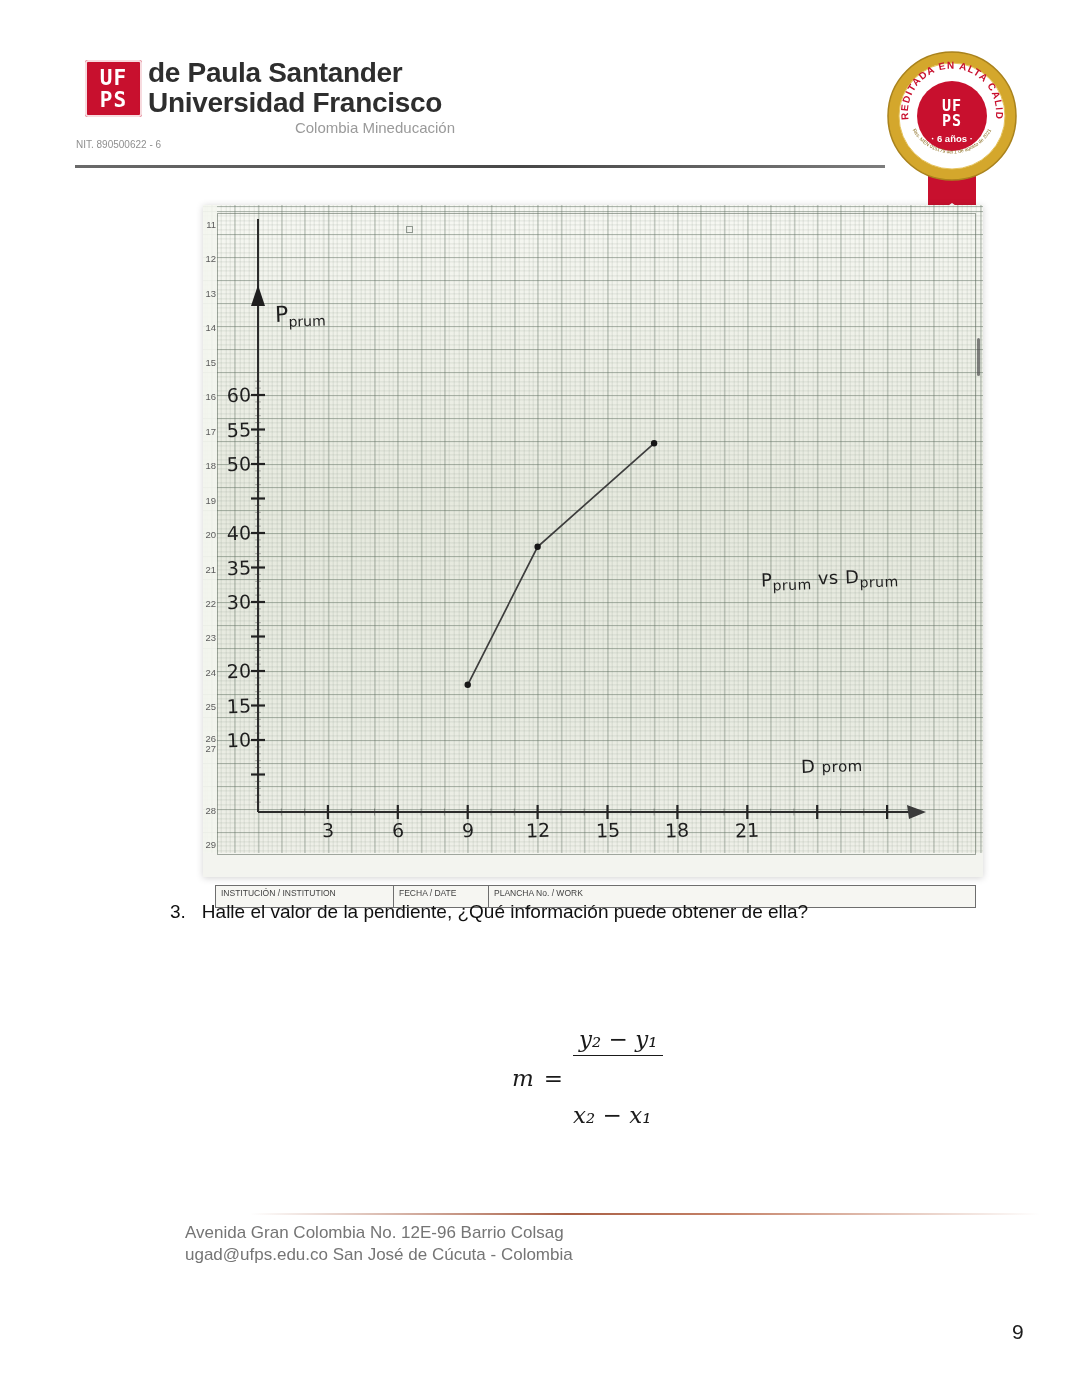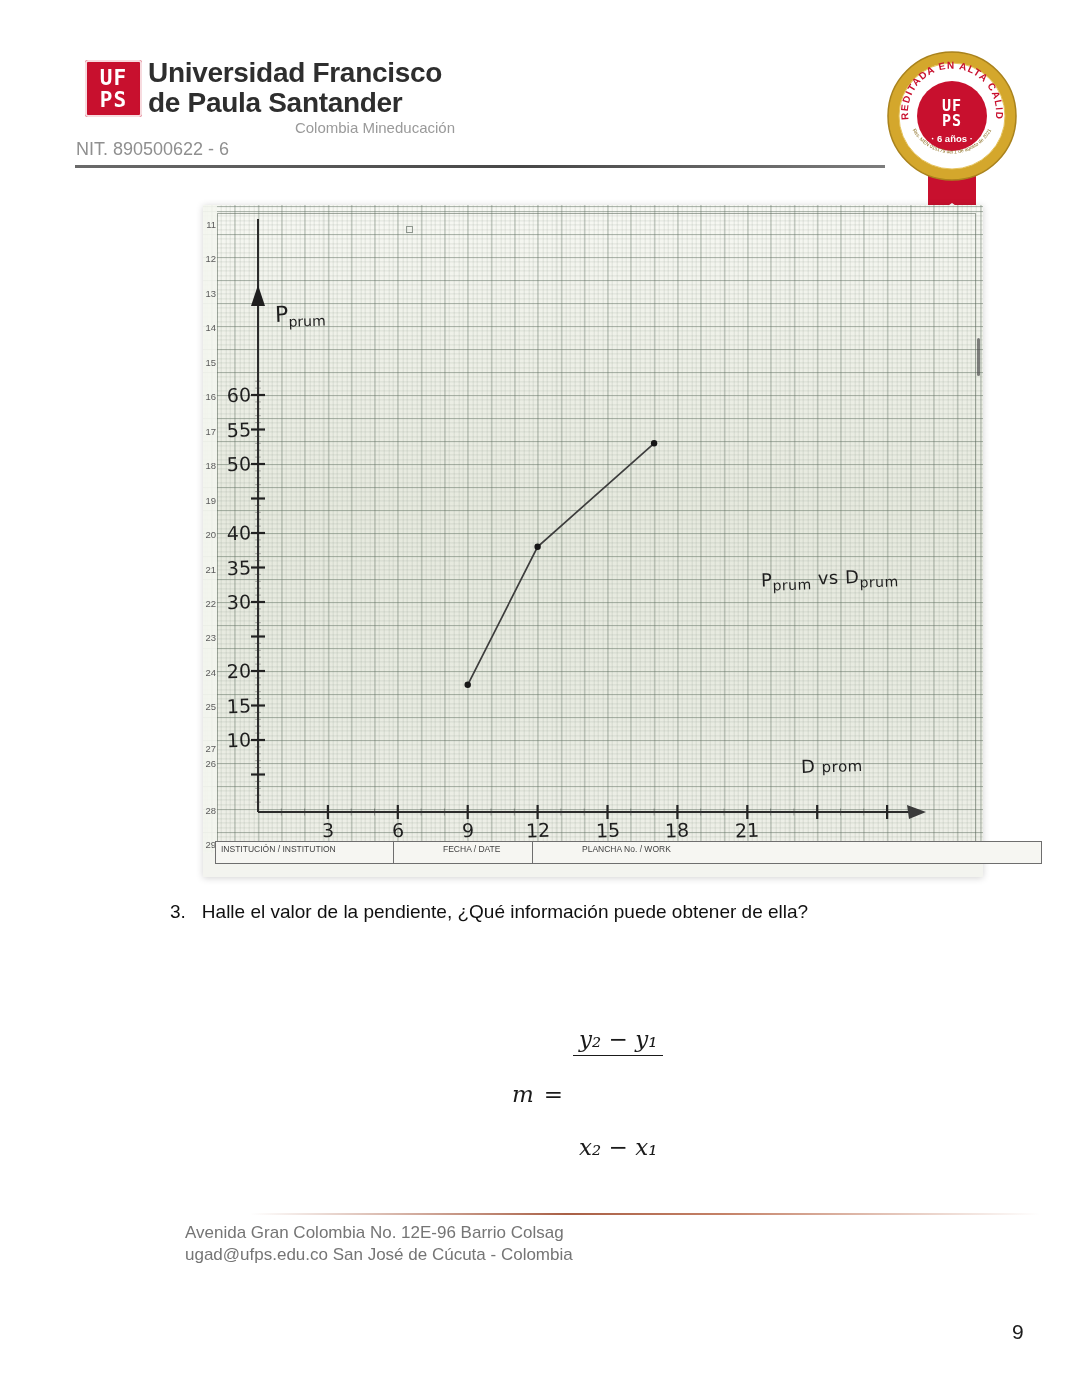--- a/index.html
+++ b/index.html
@@ -9,21 +9,21 @@
   
   .logo{position:absolute;left:85px;top:60px;width:57px;height:57px;background:#c8102e;
         border-radius:3px;display:flex;flex-direction:column;align-items:center;justify-content:center;
         box-shadow:inset 0 0 0 2px rgba(255,255,255,.85), inset 0 0 0 4px rgba(200,16,46,.9);}
   .logo span{color:#fff;font-weight:bold;font-size:21px;line-height:22px;letter-spacing:1px;
         font-family:"DejaVu Sans Mono",monospace;}
   .uni-title{position:absolute;left:148px;top:58px;color:#2e2e2e;font-weight:bold;
         font-size:28px;line-height:30px;letter-spacing:-.3px;}
   .tagline{position:absolute;left:148px;top:119px;width:307px;text-align:right;
         color:#9a9a9a;font-size:15px;}
-  .nit{position:absolute;left:76px;top:139px;color:#8f8f8f;font-size:18px;}
+  .nit{position:absolute;left:76px;top:139px;color:#8f8f8f;font-size:10px;}
   .header-rule{position:absolute;left:75px;top:165px;width:810px;height:3px;
         background:linear-gradient(to right,#6a6a6a,#474747 55%,#7c7c7c);}
 
   
   .badge{position:absolute;left:878px;top:30px;}
 
   
   .paper{position:absolute;left:195px;top:205px;width:780px;height:672px;
         box-shadow:0 1px 7px rgba(0,0,0,.18);
         background-color:#edf0e7;
@@ -43,54 +43,54 @@
   .hand{position:absolute;font-family:"DejaVu Sans",sans-serif;color:#1e1e1e;
         transform:rotate(-2deg);}
   .ylab{left:12px;width:36px;text-align:right;font-size:19px;}
   .xlab{top:614px;width:26px;text-align:center;font-size:19px;}
   .axis-title{font-size:22px;}
   .axis-title sub,.chart-title sub{font-size:14px;}
   .chart-title{font-size:18px;letter-spacing:.5px;}
   .printed-square{position:absolute;left:203px;top:21px;width:5px;height:5px;border:1px solid #8f978f;}
   .scan-artifact{position:absolute;left:774px;top:133px;width:3px;height:38px;background:#4c4c4c;
         opacity:.7;border-radius:2px;}
-  .title-strip{position:absolute;left:12px;top:636px;width:827px;height:23px;display:flex;
-        background:#f6f6f2;border:1px solid #6e6e6e;box-sizing:border-box;gap:44px;}
+  .title-strip{position:absolute;left:12px;top:680px;width:761px;height:23px;display:flex;
+        background:#f6f6f2;border:1px solid #6e6e6e;box-sizing:border-box;}
   .title-strip .cell{border-right:1px solid #6e6e6e;font-size:8.5px;color:#3f3f3f;
         padding:2px 5px;box-sizing:border-box;overflow:hidden;white-space:nowrap;}
   .title-strip .cell:last-child{border-right:none;}
 
   
   .question{position:absolute;left:170px;top:901px;width:800px;display:flex;gap:16px;
         font-size:19px;color:#101010;}
   .formula{position:absolute;left:512px;top:1026px;display:flex;align-items:center;gap:10px;
         font-family:"DejaVu Serif",serif;font-style:italic;font-size:23px;color:#1a1a1a;}
-  .frac{display:inline-flex;flex-direction:column;align-items:center;line-height:27px;gap:32px;}
+  .frac{display:inline-flex;flex-direction:column;line-height:27px;}
   .frac .num{padding:0 6px 2px;border-bottom:1.6px solid #1a1a1a;}
   .frac .den{padding-top:2px;margin-top:44px;}
 
   
   .footer-rule{position:absolute;left:250px;top:1213px;width:790px;height:2px;
         background:linear-gradient(to right,rgba(190,140,120,0),#a96046 40%,#c58268 60%,rgba(190,140,120,0));}
   .footer{position:absolute;left:185px;top:1222px;width:730px;text-align:left;
         color:#757575;font-size:17px;line-height:21.5px;}
   .page-number{position:absolute;left:1012px;top:1320px;font-size:21px;color:#1c1c1c;}
 </style>
 </head>
 <body>
 
 <div class="page">
 
   <div class="logo">
     <span>UF</span>
     <span>PS</span>
   </div>
   <div class="uni-title">
+    <div>de Paula Santander</div>
     <div>Universidad Francisco</div>
-    <div>de Paula Santander</div>
   </div>
   <div class="tagline">Colombia Mineducación</div>
   <div class="nit">NIT. 890500622 - 6</div>
   <div class="header-rule"></div>
 
   <svg class="badge" width="148" height="196" viewBox="0 0 148 196">
     <path d="M 50,140 L 98,140 L 98,190 L 74,173 L 50,190 Z" fill="#c8102e"></path>
     <circle cx="74" cy="86" r="64" fill="#d4a72c" stroke="#a9821c" stroke-width="1.5"></circle>
     <circle cx="74" cy="86" r="53" fill="#ffffff" stroke="#e6c35c" stroke-width="1"></circle>
     <circle cx="74" cy="86" r="35" fill="#c8102e"></circle>
@@ -125,21 +125,21 @@
         <div class="rownum" style="top: 186.25px;">16</div>
         <div class="rownum" style="top: 220.7px;">17</div>
         <div class="rownum" style="top: 255.15px;">18</div>
         <div class="rownum" style="top: 289.6px;">19</div>
         <div class="rownum" style="top: 324.05px;">20</div>
         <div class="rownum" style="top: 358.5px;">21</div>
         <div class="rownum" style="top: 392.95px;">22</div>
         <div class="rownum" style="top: 427.4px;">23</div>
         <div class="rownum" style="top: 461.85px;">24</div>
         <div class="rownum" style="top: 496.3px;">25</div>
-        <div class="rownum" style="top: 553px; text-align: right;">26</div>
+        <div class="rownum" style="top: 528px; text-align: right;">26</div>
         <div class="rownum" style="top: 538px;">27</div>
         <div class="rownum" style="top: 599.65px;">28</div>
         <div class="rownum" style="top: 634.1px;">29</div>
       </div>
 
     <svg id="plot" class="plot-svg" viewBox="0 0 780 672">
         <line x1="55" y1="14" x2="55" y2="607" stroke="#2b2b2b" stroke-width="2"></line>
         <line x1="55" y1="607" x2="712" y2="607" stroke="#2b2b2b" stroke-width="2"></line>
         <polygon points="55,80 48,101 62,101" fill="#1f1f1f"></polygon>
         <polygon points="723,607 704,600 706,614" fill="#3a3a3a"></polygon>

